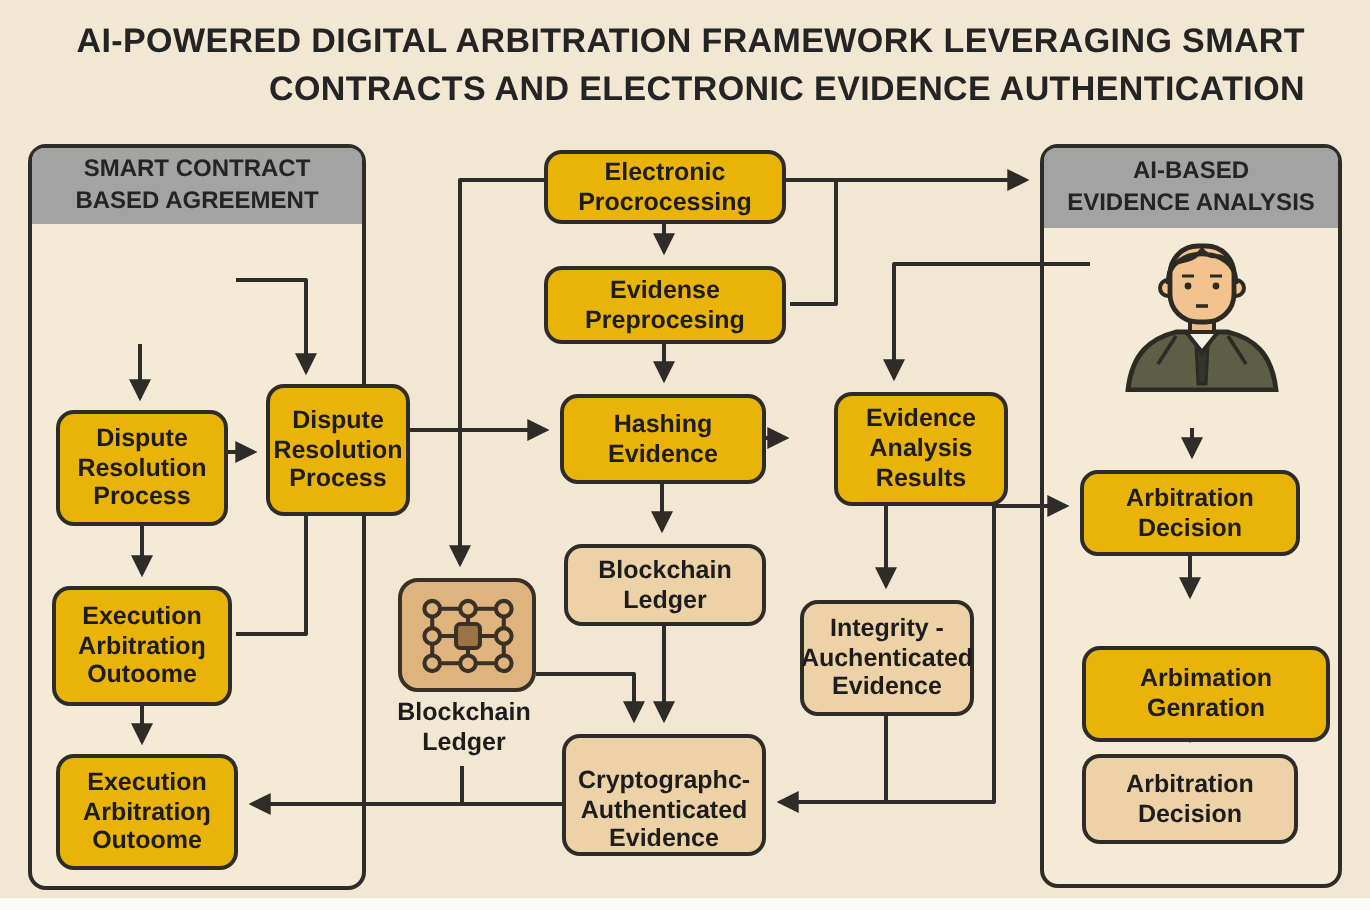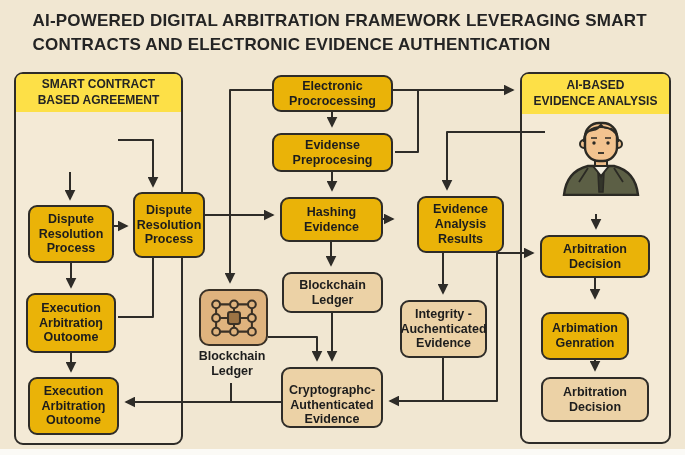--- a/index.html
+++ b/index.html
@@ -4,31 +4,31 @@
 <style>
   html,body{margin:0;padding:0;background:#ffffff;}
   .stage{
     position:relative;width:685px;height:455px;overflow:hidden;
     background:#f1e7d2;
     font-family:"Liberation Sans","DejaVu Sans",sans-serif;
   }
   .pre{white-space:pre-line;}
   .title{
     position:absolute;top:9px;left:50%;transform:translateX(-50%);
-    width:620px;text-align:left;font-weight:bold;font-size:17px;
+    width:620px;text-align:right;font-weight:bold;font-size:17px;
     line-height:1.4;color:#242424;letter-spacing:.2px;z-index:1;
   }
   .panel{
     position:absolute;border:2.2px solid #2e2c28;border-radius:9px;
     background:#f4ead6;z-index:1;box-sizing:border-box;
   }
   .left-panel{left:14px;top:72px;width:169px;height:373px;}
   .right-panel{left:520px;top:72px;width:151px;height:372px;}
   .panel-header{
-    position:absolute;left:0;right:0;top:0;background:#fde047;
+    position:absolute;left:0;right:0;top:0;background:#a3a3a3;
     border-radius:6px 6px 0 0;display:flex;align-items:center;justify-content:center;
     text-align:center;font-weight:bold;font-size:12px;color:#242424;line-height:1.3;
   }
   .left-panel .panel-header{height:38px;}
   .right-panel .panel-header{height:40px;}
   .connectors{position:absolute;left:0;top:0;z-index:2;pointer-events:none;}
   .node{
     position:absolute;border:2px solid #2e2c28;border-radius:9px;background:#eab308;
     display:flex;align-items:center;justify-content:center;text-align:center;
     font-size:12.5px;font-weight:600;color:#1d1d1d;line-height:1.18;z-index:3;
@@ -175,21 +175,21 @@
       <circle cx="37" cy="27" r="1.7" fill="#2b2a24"></circle>
       <circle cx="51" cy="27" r="1.7" fill="#2b2a24"></circle>
       <path d="M34 22 H40 M48 22 H54" stroke="#2b2a24" stroke-width="1.6"></path>
       <path d="M41 37 H47" stroke="#2b2a24" stroke-width="1.8"></path>
     </svg>
   </div>
 
   <div class="node" style="left:540px;top:235px;width:110px;height:43px;">
     <span class="t" style="max-width:78px;">Arbitration Decision</span>
   </div>
-  <div class="node" style="left:541px;top:312px;width:88px;height:48px;">
+  <div class="node" style="left:541px;top:323px;width:124px;height:48px;">
     <span class="t" style="max-width:80px;">Arbimation Genration</span>
   </div>
   <div class="node tan" style="left:541px;top:377px;width:108px;height:45px;">
     <span class="t" style="max-width:78px;">Arbitration Decision</span>
   </div>
 
   <div class="bottom-strip"></div>
 </div>
 
 </body></html>

